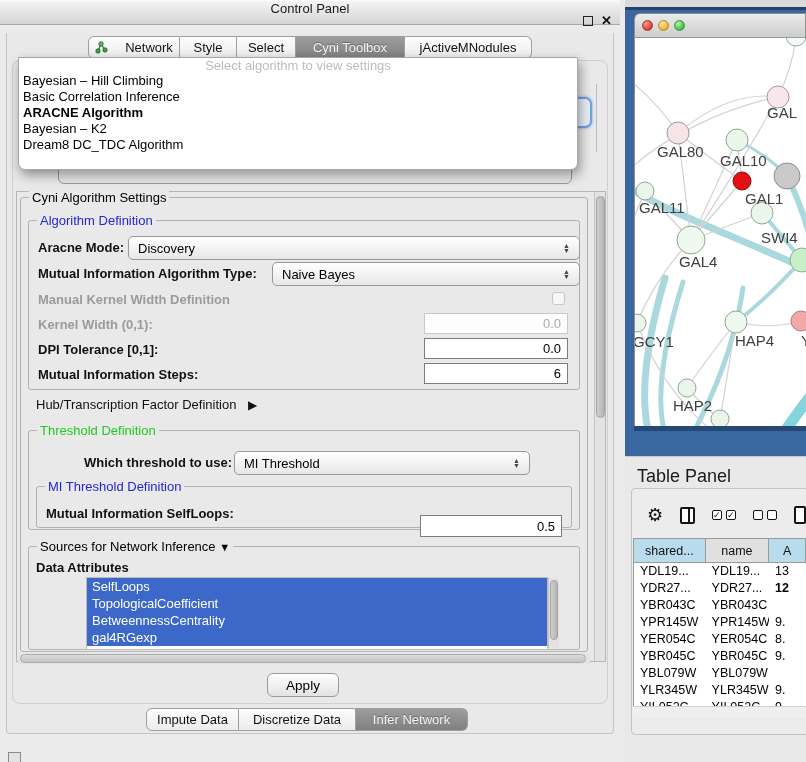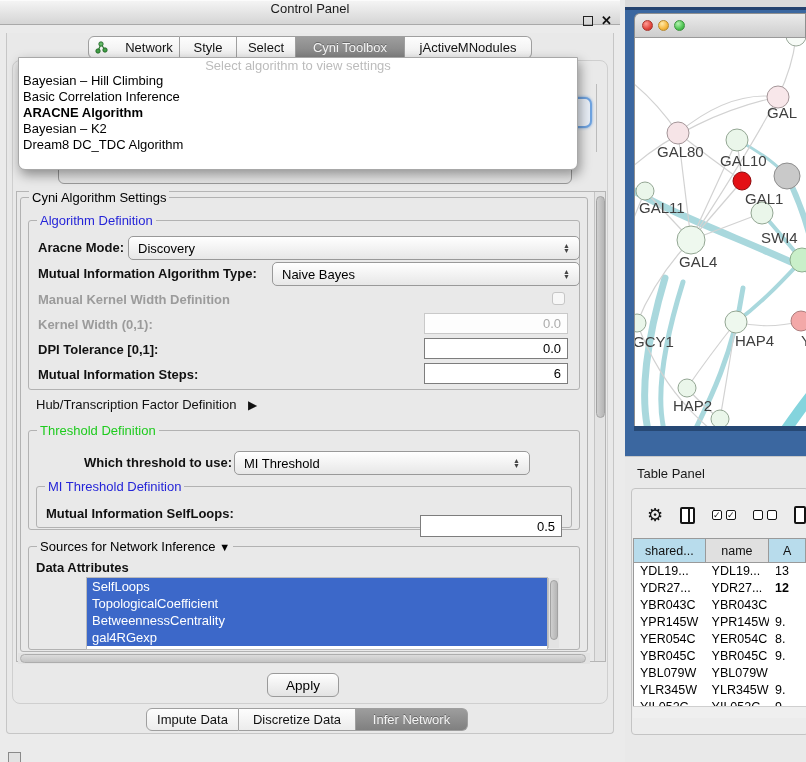--- a/index.html
+++ b/index.html
@@ -124,21 +124,21 @@
   .light.yellow { background:radial-gradient(circle at 35% 30%, #ffe9a8, #f6b73c 60%, #c78f22); border:.5px solid #b8892d;}
   .light.green { background:radial-gradient(circle at 35% 30%, #b4f3b0, #4fc553 60%, #309335); border:.5px solid #3d9440;}
   .net-canvas {
     left:634px; top:38px; width:172px; height:388px; background:#fff;
     border-left:1px solid #8f8f8f; overflow:hidden;
   }
   .net-shadow { left:634px; top:426px; width:172px; height:5px; background:#203d66; opacity:.75; }
 
   
   .tp-bg { left:625px; top:456px; width:181px; height:306px; background:#e9e9e9; border-top:1px solid #c9c9c9; }
-  .tp-title { left:637px; top:466px; font-size:13px; color:#1a1a1a; }
+  .tp-title { left:637px; top:466px; font-size:18px; color:#1a1a1a; }
   .tp-frame { left:631px; top:488px; width:178px; height:247px; border:1px solid #c4c4c4; border-radius:4px; background:#ececec; }
   .tp-toolbar { left:633px; top:496px; width:173px; height:38px; display:flex; align-items:center; gap:17px; padding-left:14px; overflow:hidden; }
   .gear { font-size:18px; color:#141414; line-height:18px; }
   .split-icon { width:17px; height:17px; border:2px solid #141414; border-radius:2px; position:relative; background:#fff; }
   .split-icon::after { content:""; position:absolute; left:5.5px; top:0; width:2px; height:13px; background:#141414; }
   .cb-pair { display:flex; gap:4px; }
   .cb { width:10px; height:10px; border:1.5px solid #141414; border-radius:2px; font-size:9px; line-height:8px; text-align:center; color:#141414; background:#fff; }
   .doc-icon { width:14px; height:18px; border:2px solid #141414; border-radius:2px; background:#fff; }
 
   .tbl { left:633px; top:538px; width:173px; height:180px; background:#fff; border:1px solid #9a9a9a; border-right:none; overflow:hidden; }

